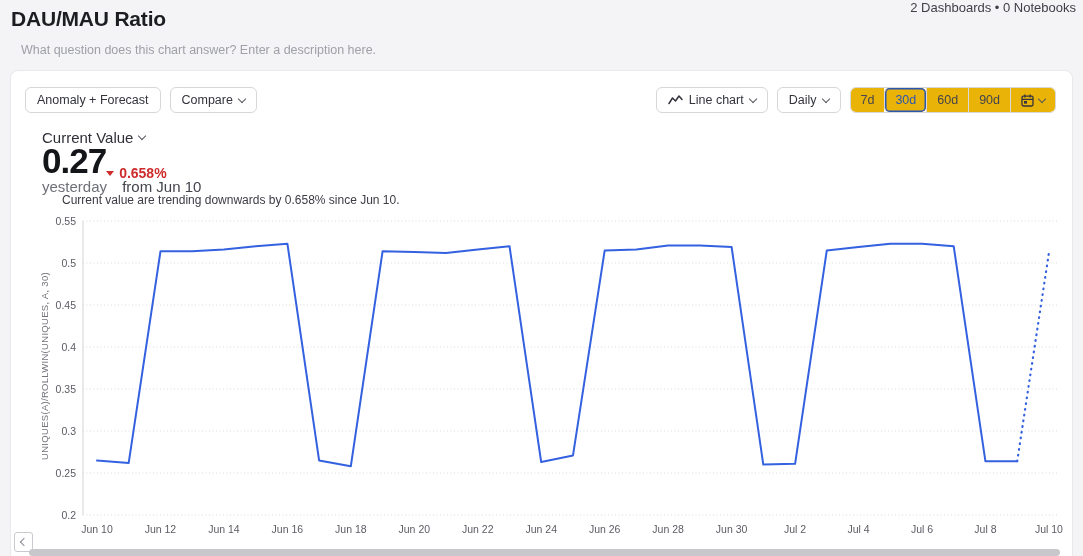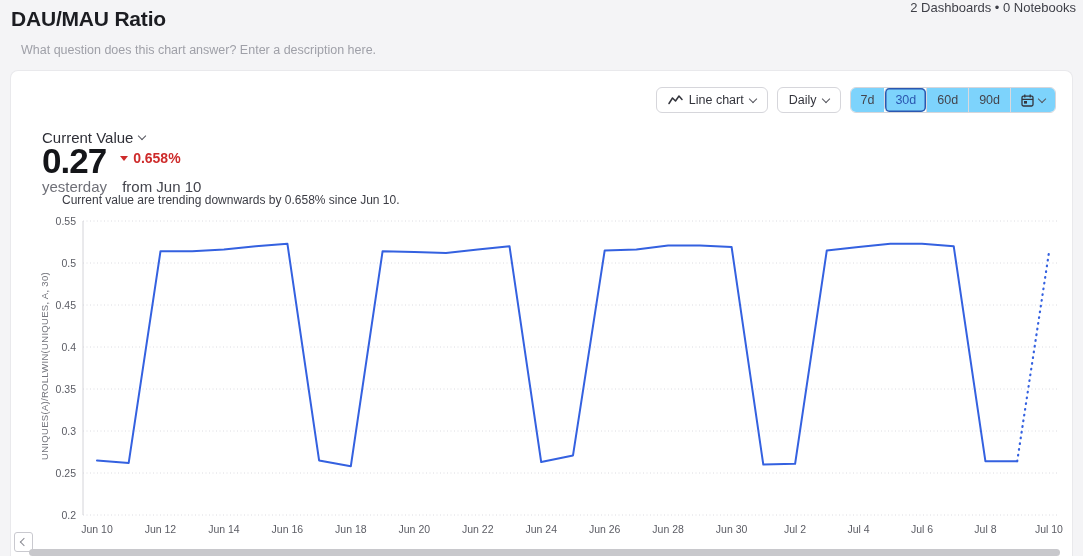--- a/index.html
+++ b/index.html
@@ -31,29 +31,29 @@
   }
   .chev {
     width:6px; height:6px; border-right:1.5px solid currentColor;
     border-bottom:1.5px solid currentColor; transform:rotate(45deg);
     display:inline-block; margin-top:-3px; color:#55565e;
   }
   .chev-left { transform:rotate(135deg); margin:0; color:#8a8b93; }
 
   .seg { display:flex; border:1px solid #d6d6db; border-radius:6px; height:26px; background:#fff; overflow:hidden; }
   .seg-item {
-    padding:0 10px; font-size:12.5px; color:#44454d; background:#7dd3fc;
+    padding:0 10px; font-size:12.5px; color:#44454d; background:#eab308;
     border:none; border-left:1px solid #d9d9de; display:flex; align-items:center;
     gap:5px; cursor:pointer; font-family:inherit;
   }
   .seg-item:first-child { border-left:none; }
   .seg-item.selected { color:#2b57b0; box-shadow:inset 0 0 0 1.5px #2b57b0; border-radius:5px; }
 
   .metric-selector { position:absolute; left:31px; top:58px; font-size:15px; color:#2e2f37; display:flex; align-items:center; gap:6px; cursor:pointer; }
-  .metric-row { position:absolute; left:31px; top:70px; display:flex; align-items:center; gap:14px; height:40px; }
+  .metric-row { position:absolute; left:31px; top:70px; display:flex; align-items:flex-end; height:40px; }
   .metric-value { font-size:35px; font-weight:700; color:#141519; letter-spacing:-1px; }
   .metric-change { color:#ce2b2b; font-size:14px; font-weight:700; display:flex; align-items:center; gap:5px; margin-top:-6px; }
   .tri-down { width:0; height:0; border-left:4px solid transparent; border-right:4px solid transparent; border-top:5.5px solid #ce2b2b; display:inline-block; }
   .metric-captions { position:absolute; left:31px; top:107px; font-size:15px; }
   .cap1 { display:inline-block; width:76px; color:#6f7078; }
   .cap2 { color:#43444c; }
   .trend { position:absolute; left:31px; top:122px; font-size:12px; color:#3b3c44;margin-left:20px; }
 
   .chart { position:absolute; left:0; top:140px; width:1061px; height:334px; }
 
@@ -68,20 +68,29 @@
 <body>
 
 <div class="header">
   <div class="meta">2 Dashboards • 0 Notebooks</div>
   <h1 class="title">DAU/MAU Ratio</h1>
   <div class="desc">What question does this chart answer? Enter a description here.</div>
 </div>
 
 <div class="card">
 
+  <div class="toolbar-left">
+    <button class="btn">
+      <span>Anomaly + Forecast</span>
+    </button>
+    <button class="btn">
+      <span>Compare</span>
+      <span class="chev"></span>
+    </button>
+  </div>
 
   <div class="toolbar-right">
     <button class="btn">
       <svg width="15" height="12" viewBox="0 0 15 12">
         <polyline points="1,9.5 4.5,4 7.5,7 11,2 14,5.5" fill="none" stroke="#33343c" stroke-width="1.5" stroke-linejoin="round" stroke-linecap="round"></polyline>
       </svg>
       <span>Line chart</span>
       <span class="chev"></span>
     </button>
     <button class="btn">

